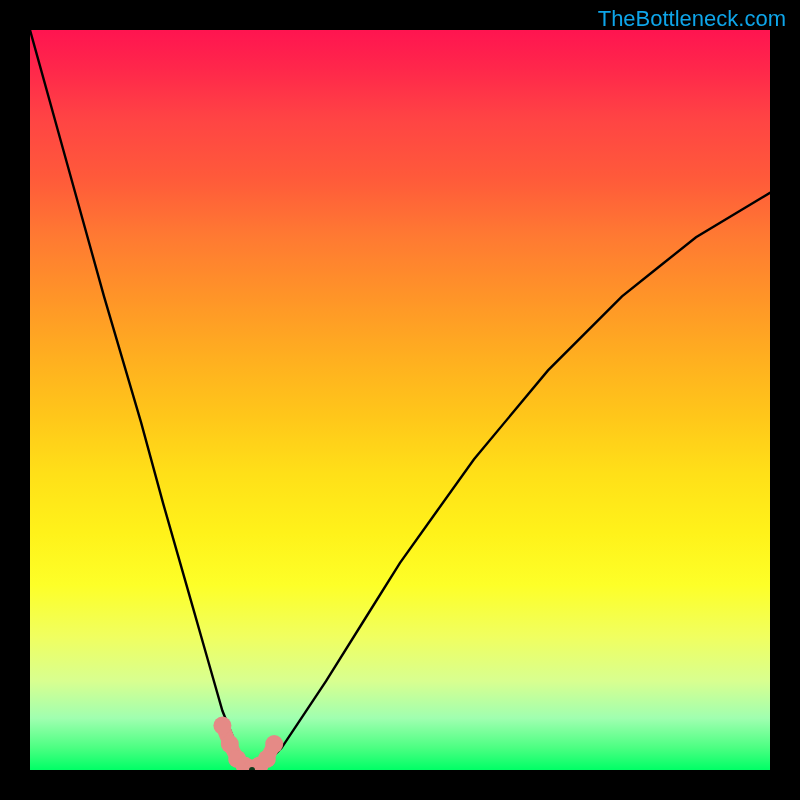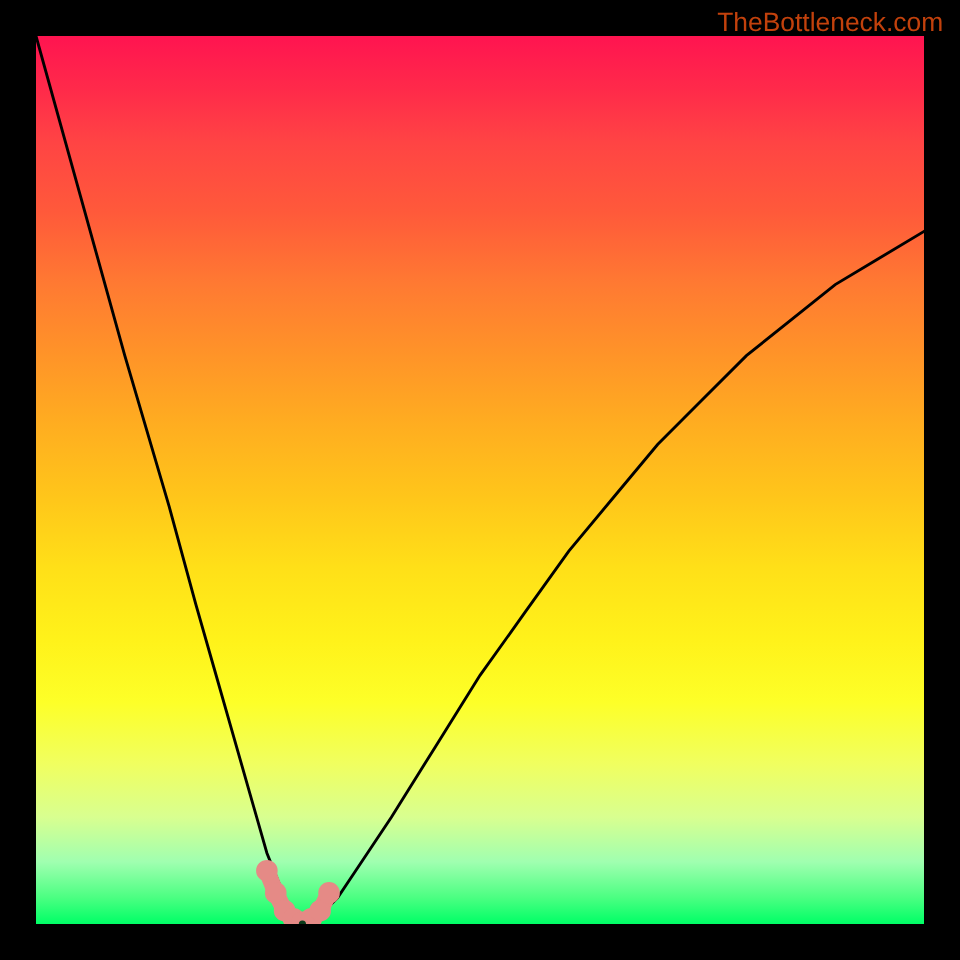--- a/index.html
+++ b/index.html
@@ -8,21 +8,21 @@
     height: 800px;
     background: #000;
     position: relative;
     overflow: hidden;
     font-family: Arial, sans-serif;
   }
   .watermark {
     position: absolute;
     top: 6px;
     right: 14px;
-    color: #c2410c;
+    color: #0ea5e9;
     font-size: 22px;
     font-weight: 400;
     z-index: 10;
     text-align: right;
   }
   .plot-area {
     position: absolute;
     left: 30px;
     top: 30px;
     width: 740px;

